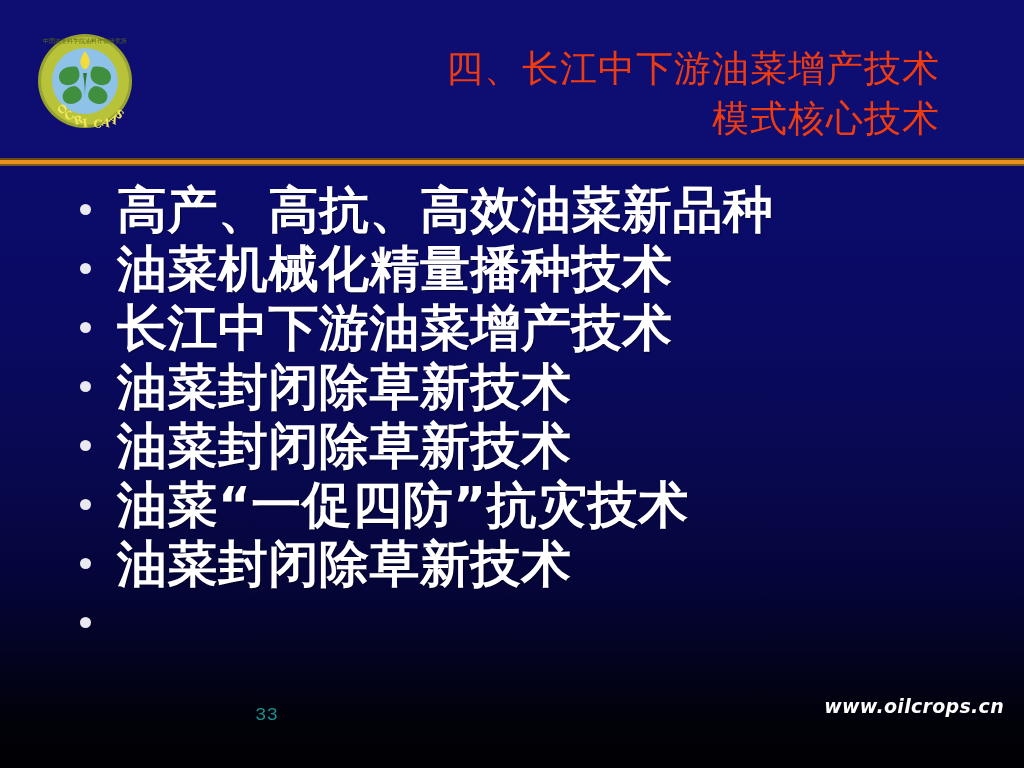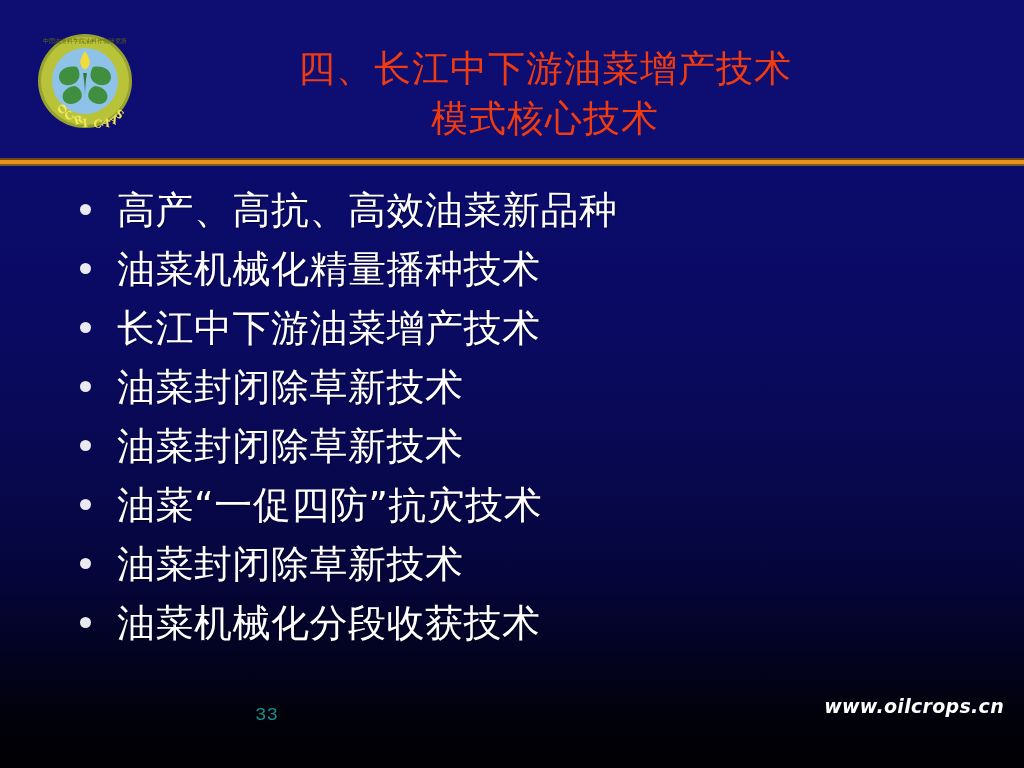--- a/index.html
+++ b/index.html
@@ -69,21 +69,21 @@
     height: 104px;
   }
   .logo-svg { display: block; }
 
   
   .title-block {
     position: absolute;
     left: 150px;
     top: 44px;
     width: 790px;
-    text-align: center;
+    text-align: right;
     color: #ef3b10;
     font-family: "DejaVu Serif", "Liberation Serif", serif;
     font-size: 37px;
     line-height: 50px;
     letter-spacing: 1px;
     white-space: nowrap;
   }
   .title-line { display: block; }
 
   
@@ -104,22 +104,22 @@
     width: 11px;
     height: 11px;
     border-radius: 50%;
     background: #e9e9ef;
     margin-left: 10px;
     margin-right: 26px;
   }
   .bullet-text {
     flex: 1 1 auto;
     color: #ffffff;
-    font-size: 38px;
-    font-weight: normal;
+    font-size: 50px;
+    font-weight: bold;
     line-height: 40px;
     letter-spacing: 0.5px;
     white-space: nowrap;
     text-shadow: 1px 1px 1px rgba(0,0,0,0.45);
   }
 
   
   .page-number {
     position: absolute;
     left: 255px;
@@ -212,20 +212,19 @@
     <div class="bullet-row">
       <span class="bullet-mark"></span>
       <span class="bullet-text">油菜“一促四防”抗灾技术</span>
     </div>
     <div class="bullet-row">
       <span class="bullet-mark"></span>
       <span class="bullet-text">油菜封闭除草新技术</span>
     </div>
     <div class="bullet-row">
       <span class="bullet-mark"></span>
-      <span class="bullet-text">油菜机械化分段收获技术</span>
     </div>
   </div>
 
   <div class="page-number">33</div>
   <div class="site-url">www.oilcrops.cn</div>
 
 </div>
 
 </body></html>

